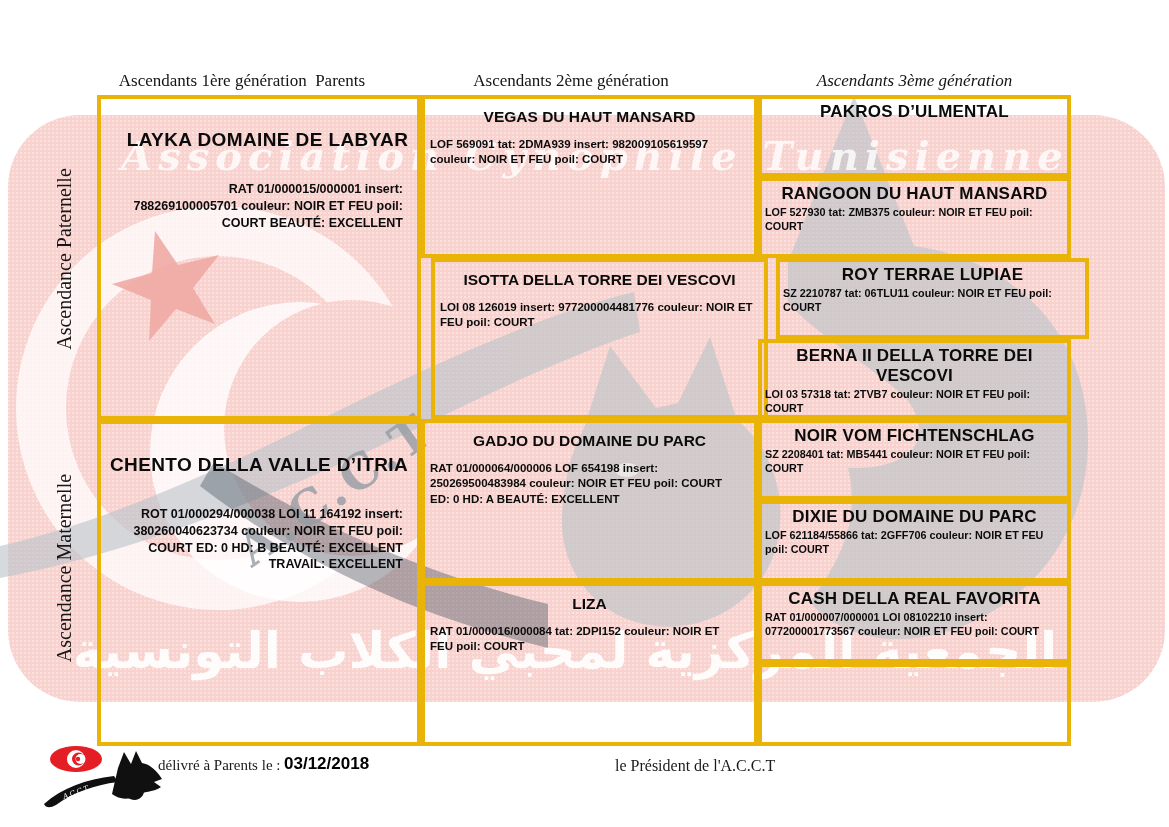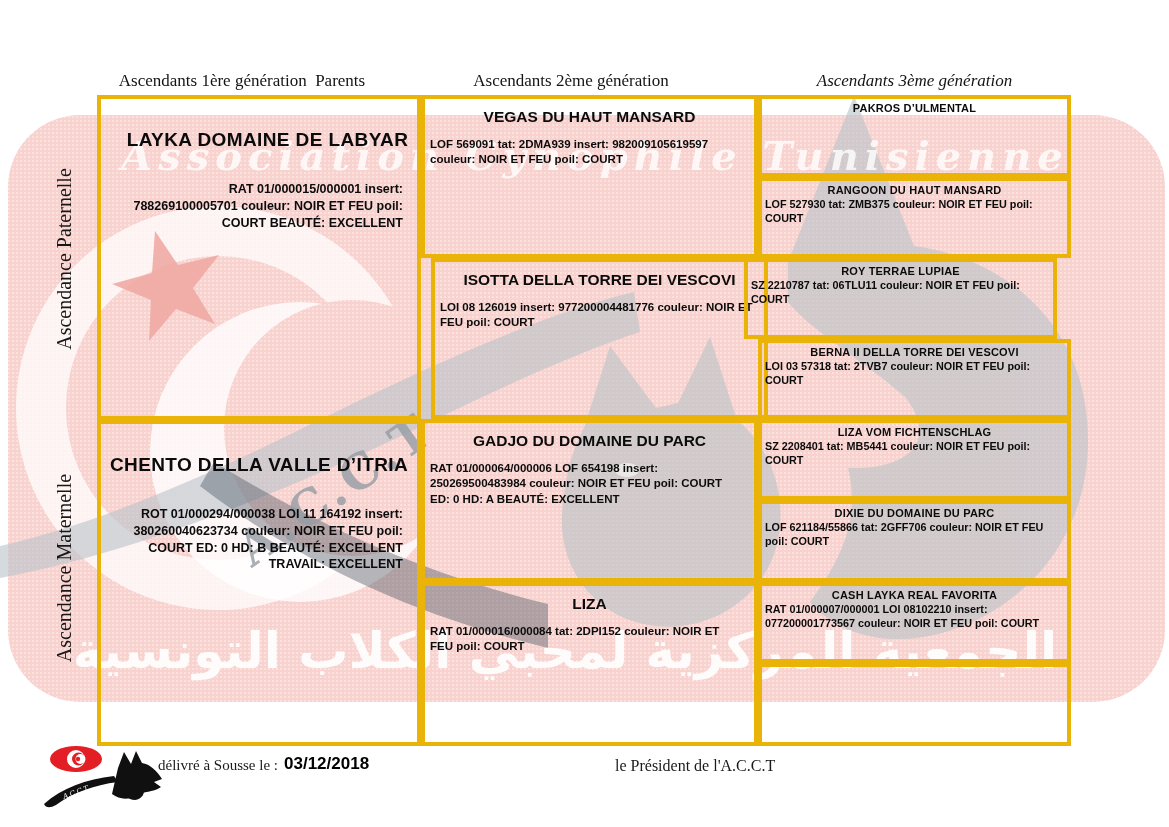--- a/index.html
+++ b/index.html
@@ -8,32 +8,32 @@
   .bg-art{position:absolute;left:0;top:0;width:1169px;height:827px;}
 
   
   .cell{position:absolute;border:4px solid #eab308;box-sizing:border-box;
         font-family:"Liberation Sans",sans-serif;font-weight:bold;color:#0b0b0b;}
   .cell .name{text-align:center;}
   .parents .name{margin-top:30px;font-size:19px;letter-spacing:.4px;}
   .parents .details{margin:30px 14px 0 6px;font-size:12.5px;line-height:1.34;text-align:right;}
   .gen2 .name{margin-top:9px;font-size:15.5px;}
   .gen2 .details{margin:11px 10px 0 5px;font-size:11.5px;line-height:1.33;}
-  .gen3 .name{margin-top:3px;font-size:11px;letter-spacing:.2px;}
+  .gen3 .name{margin-top:3px;font-size:17px;letter-spacing:.2px;}
   .gen3 .details{margin:1px 2px 0 3px;font-size:10.8px;line-height:1.3;}
 
   #p1{left:97px;top:95px;width:324px;height:325px;padding-left:17px;}
   #p2{left:97px;top:420px;width:324px;height:326px;}
   #g2-1{left:421px;top:95px;width:337px;height:163px;}
   #g2-2{left:431px;top:258px;width:337px;height:161px;}
   #g2-3{left:421px;top:419px;width:337px;height:163px;}
   #g2-4{left:421px;top:582px;width:337px;height:164px;}
   #g3-1{left:758px;top:95px;width:313px;height:82px;}
   #g3-2{left:758px;top:177px;width:313px;height:81px;}
-  #g3-3{left:744px;top:258px;width:313px;height:81px;}
+  #g3-3{left:776px;top:258px;width:313px;height:81px;}
   #g3-4{left:758px;top:339px;width:313px;height:80px;}
   #g3-5{left:758px;top:419px;width:313px;height:81px;}
   #g3-6{left:758px;top:500px;width:313px;height:82px;}
   #g3-7{left:758px;top:582px;width:313px;height:81px;}
   #g3-8{left:758px;top:663px;width:313px;height:83px;}
 
   
   .col-label{position:absolute;top:71px;font-family:"Liberation Serif",serif;font-size:17px;
              color:#141414;text-align:center;white-space:pre;}
   #h1{left:97px;width:290px;}
@@ -138,46 +138,46 @@
   </div>
   <div class="cell gen3" id="g3-3">
     <div class="name">ROY TERRAE LUPIAE</div>
     <div class="details">SZ 2210787 tat: 06TLU11 couleur: NOIR ET FEU poil: COURT</div>
   </div>
   <div class="cell gen3" id="g3-4">
     <div class="name">BERNA II DELLA TORRE DEI VESCOVI</div>
     <div class="details">LOI 03 57318 tat: 2TVB7 couleur: NOIR ET FEU poil: COURT</div>
   </div>
   <div class="cell gen3" id="g3-5">
-    <div class="name">LIZA VOM FICHTENSCHLAG</div>
+    <div class="name">NOIR VOM FICHTENSCHLAG</div>
     <div class="details">SZ 2208401 tat: MB5441 couleur: NOIR ET FEU poil: COURT</div>
   </div>
   <div class="cell gen3" id="g3-6">
     <div class="name">DIXIE DU DOMAINE DU PARC</div>
     <div class="details">LOF 621184/55866 tat: 2GFF706 couleur: NOIR ET FEU poil: COURT</div>
   </div>
   <div class="cell gen3" id="g3-7">
-    <div class="name">CASH LAYKA REAL FAVORITA</div>
+    <div class="name">CASH DELLA REAL FAVORITA</div>
     <div class="details">RAT 01/000007/000001 LOI 08102210 insert: 077200001773567 couleur: NOIR ET FEU poil: COURT</div>
   </div>
   <div class="cell gen3" id="g3-8">
     <div class="name"></div>
     <div class="details"></div>
   </div>
 
   <svg class="logo" viewBox="0 0 140 70">
     <ellipse cx="42" cy="17" rx="26" ry="13" fill="#e31e25"></ellipse>
     <circle cx="42" cy="17" r="9" fill="#ffffff"></circle>
     <circle cx="44.5" cy="17" r="6.5" fill="#e31e25"></circle>
     <circle cx="46.5" cy="17" r="5" fill="#ffffff"></circle>
     <circle cx="44" cy="17" r="2.2" fill="#e31e25"></circle>
     <path d="M 78,52 L 84,26 L 90,10 L 97,22 L 102,9 L 108,21 C 116,22 123,29 128,37 L 120,40 L 127,45
              C 118,51 110,49 103,53 C 95,58 86,58 78,52 Z" fill="#101010"></path>
     <path d="M 88,46 L 92,36 L 97,43 L 102,42 L 106,35 L 109,45 C 112,51 108,57 101,58
              C 94,58 89,53 88,46 Z" fill="#101010"></path>
     <path d="M 10,62 C 28,46 52,37 80,34 L 84,40 C 60,43 38,51 22,63 Q 13,68 10,62 Z" fill="#101010"></path>
     <text transform="translate(30,57) rotate(-20)" font-size="7" font-style="italic" font-family="&quot;DejaVu Serif&quot;,serif" fill="#ffffff">A.C.C.T</text>
   </svg>
-  <div id="issued-label">délivré à Sousse le :</div>
+  <div id="issued-label">délivré à Parents le :</div>
   <div id="issued-date">03/12/2018</div>
   <div id="president">le Président de l'A.C.C.T</div>
 
 </div>
 
 </body></html>

